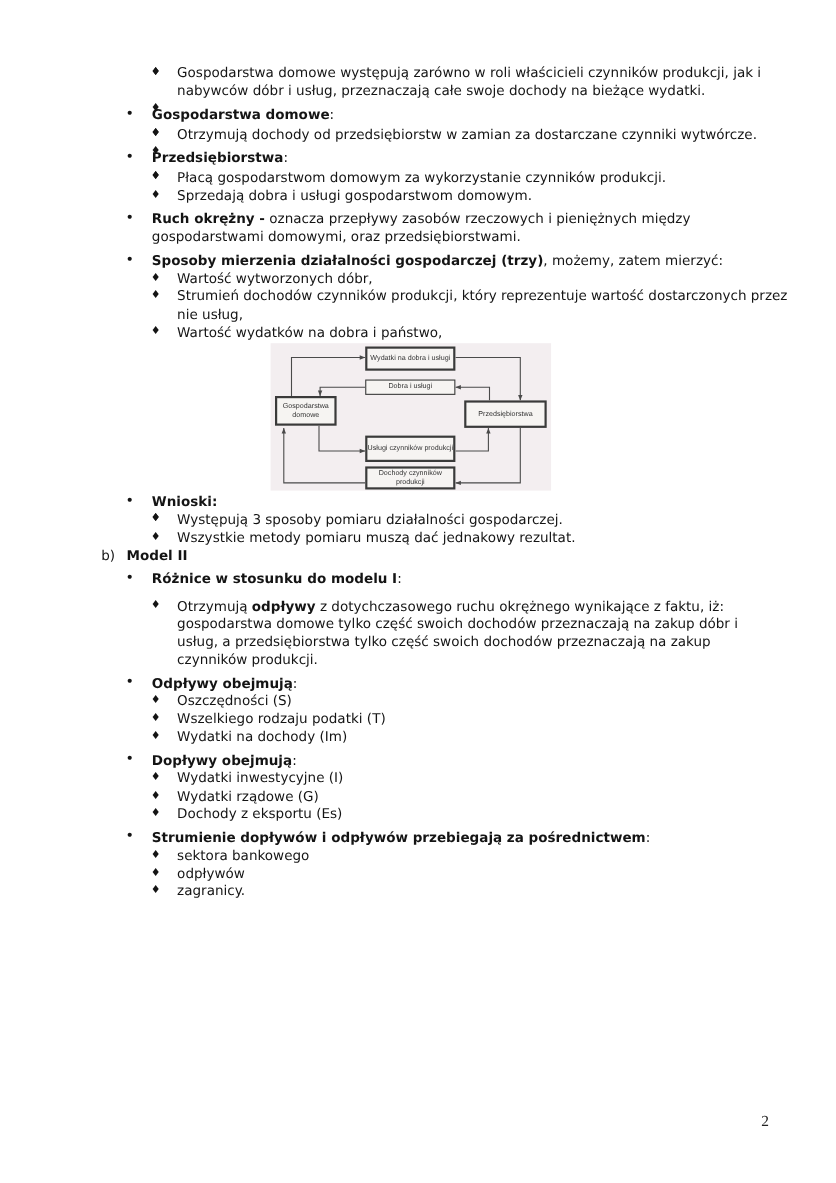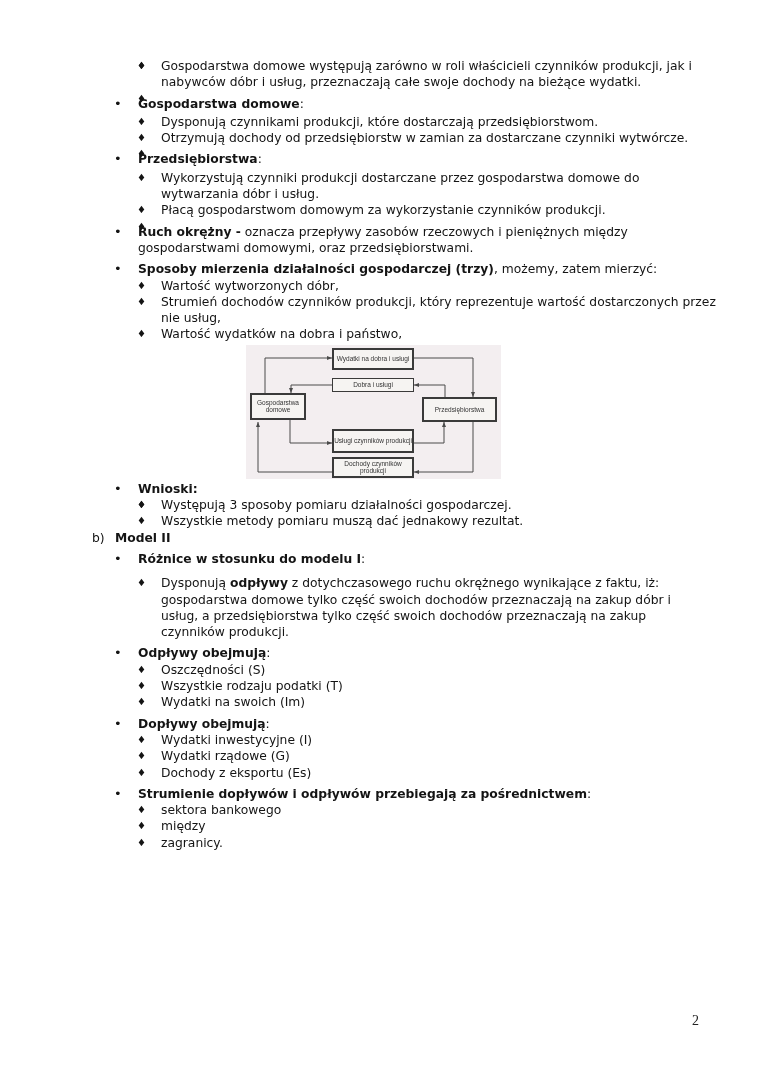--- a/index.html
+++ b/index.html
@@ -29,30 +29,30 @@
 
   <div>
     <p class="l2"><span class="dia">♦</span></p>
     <p class="l2"><span class="dia">♦</span><span>Gospodarstwa domowe występują zarówno w roli właścicieli czynników produkcji, jak i nabywców dóbr i usług, przeznaczają całe swoje dochody na bieżące wydatki.</span></p>
     <p class="l2"><span class="dia">♦</span></p>
   </div>
   <div class="gap4"></div>
 
   <p class="l1"><span class="dot">•</span><b>Gospodarstwa domowe</b><span>:</span></p>
   <div class="gap"></div>
-  <p class="l2"><span class="dia">♦</span><span>Dysponują czynnikami produkcji, które dostarczają przedsiębiorstwom.</span></p>
+  <p class="l2"><span class="dia">♦</span></p>
   <p class="l2"><span class="dia">♦</span><span>Otrzymują dochody od przedsiębiorstw w zamian za dostarczane czynniki wytwórcze.</span></p>
   <p class="l2"><span class="dia">♦</span></p>
   <div class="gap4"></div>
 
   <p class="l1"><span class="dot">•</span><b>Przedsiębiorstwa</b><span>:</span></p>
   <div class="gap"></div>
-  <p class="l2"><span class="dia">♦</span><span>Wykorzystują czynniki produkcji dostarczane przez gospodarstwa domowe do wytwarzania dóbr i usług.</span></p>
+  <p class="l2"><span class="dia">♦</span></p>
   <p class="l2"><span class="dia">♦</span><span>Płacą gospodarstwom domowym za wykorzystanie czynników produkcji.</span></p>
-  <p class="l2"><span class="dia">♦</span></p>
+  <p class="l2"><span class="dia">♦</span><span>Sprzedają dobra i usługi gospodarstwom domowym.</span></p>
   <div class="gap4"></div>
 
   <p class="l1" style="padding-right:40px"><span class="dot">•</span><b>Ruch okrężny -</b><span> oznacza przepływy zasobów rzeczowych i pieniężnych między gospodarstwami domowymi, oraz przedsiębiorstwami.</span></p>
   <div class="gap4"></div>
 
   <p class="l1"><span class="dot">•</span><b>Sposoby mierzenia działalności gospodarczej (trzy)</b><span>, możemy, zatem mierzyć:</span></p>
   <p class="l2"><span class="dia">♦</span><span>Wartość wytworzonych dóbr,</span></p>
   <p class="l2"><span class="dia">♦</span><span>Strumień dochodów czynników produkcji, który reprezentuje wartość dostarczonych przez nie usług,</span></p>
   <p class="l2"><span class="dia">♦</span><span>Wartość wydatków na dobra i państwo,</span></p>
 
@@ -97,34 +97,34 @@
 
   <p class="l1"><span class="dot">•</span><b>Wnioski:</b></p>
   <p class="l2"><span class="dia">♦</span></p>
   <p class="l2"><span class="dia">♦</span><span>Występują 3 sposoby pomiaru działalności gospodarczej.</span></p>
   <p class="l2"><span class="dia">♦</span><span>Wszystkie metody pomiaru muszą dać jednakowy rezultat.</span></p>
 
   <p class="sec"><span class="lab">b)</span><span>Model II</span></p>
   <div class="gap4"></div>
   <p class="l1"><span class="dot">•</span><b>Różnice w stosunku do modelu I</b><span>:</span></p>
   <div style="height:8px"></div>
-  <p class="l2" style="padding-right:55px"><span class="dia">♦</span><span>Dysponują </span><b>odpływy</b><span> z dotychczasowego ruchu okrężnego wynikające z faktu, iż: gospodarstwa domowe tylko część swoich dochodów przeznaczają na zakup dóbr i usług, a przedsiębiorstwa tylko część swoich dochodów przeznaczają na zakup czynników produkcji.</span></p>
+  <p class="l2" style="padding-right:55px"><span class="dia">♦</span><span>Otrzymują </span><b>odpływy</b><span> z dotychczasowego ruchu okrężnego wynikające z faktu, iż: gospodarstwa domowe tylko część swoich dochodów przeznaczają na zakup dóbr i usług, a przedsiębiorstwa tylko część swoich dochodów przeznaczają na zakup czynników produkcji.</span></p>
   <div class="gap4"></div>
 
   <p class="l1"><span class="dot">•</span><b>Odpływy obejmują</b><span>:</span></p>
   <p class="l2"><span class="dia">♦</span><span>Oszczędności (S)</span></p>
-  <p class="l2"><span class="dia">♦</span><span>Wszystkie rodzaju podatki (T)</span></p>
-  <p class="l2"><span class="dia">♦</span><span>Wydatki na swoich (Im)</span></p>
+  <p class="l2"><span class="dia">♦</span><span>Wszelkiego rodzaju podatki (T)</span></p>
+  <p class="l2"><span class="dia">♦</span><span>Wydatki na dochody (Im)</span></p>
   <div class="gap4"></div>
 
   <p class="l1"><span class="dot">•</span><b>Dopływy obejmują</b><span>:</span></p>
   <p class="l2"><span class="dia">♦</span><span>Wydatki inwestycyjne (I)</span></p>
   <p class="l2"><span class="dia">♦</span><span>Wydatki rządowe (G)</span></p>
   <p class="l2"><span class="dia">♦</span><span>Dochody z eksportu (Es)</span></p>
   <div class="gap4"></div>
 
   <p class="l1"><span class="dot">•</span><b>Strumienie dopływów i odpływów przebiegają za pośrednictwem</b><span>:</span></p>
   <p class="l2"><span class="dia">♦</span><span>sektora bankowego</span></p>
-  <p class="l2"><span class="dia">♦</span><span>między</span></p>
+  <p class="l2"><span class="dia">♦</span><span>odpływów</span></p>
   <p class="l2"><span class="dia">♦</span><span>zagranicy.</span></p>
 
   <div class="pagenum">2</div>
 </div>
 
 </body></html>

